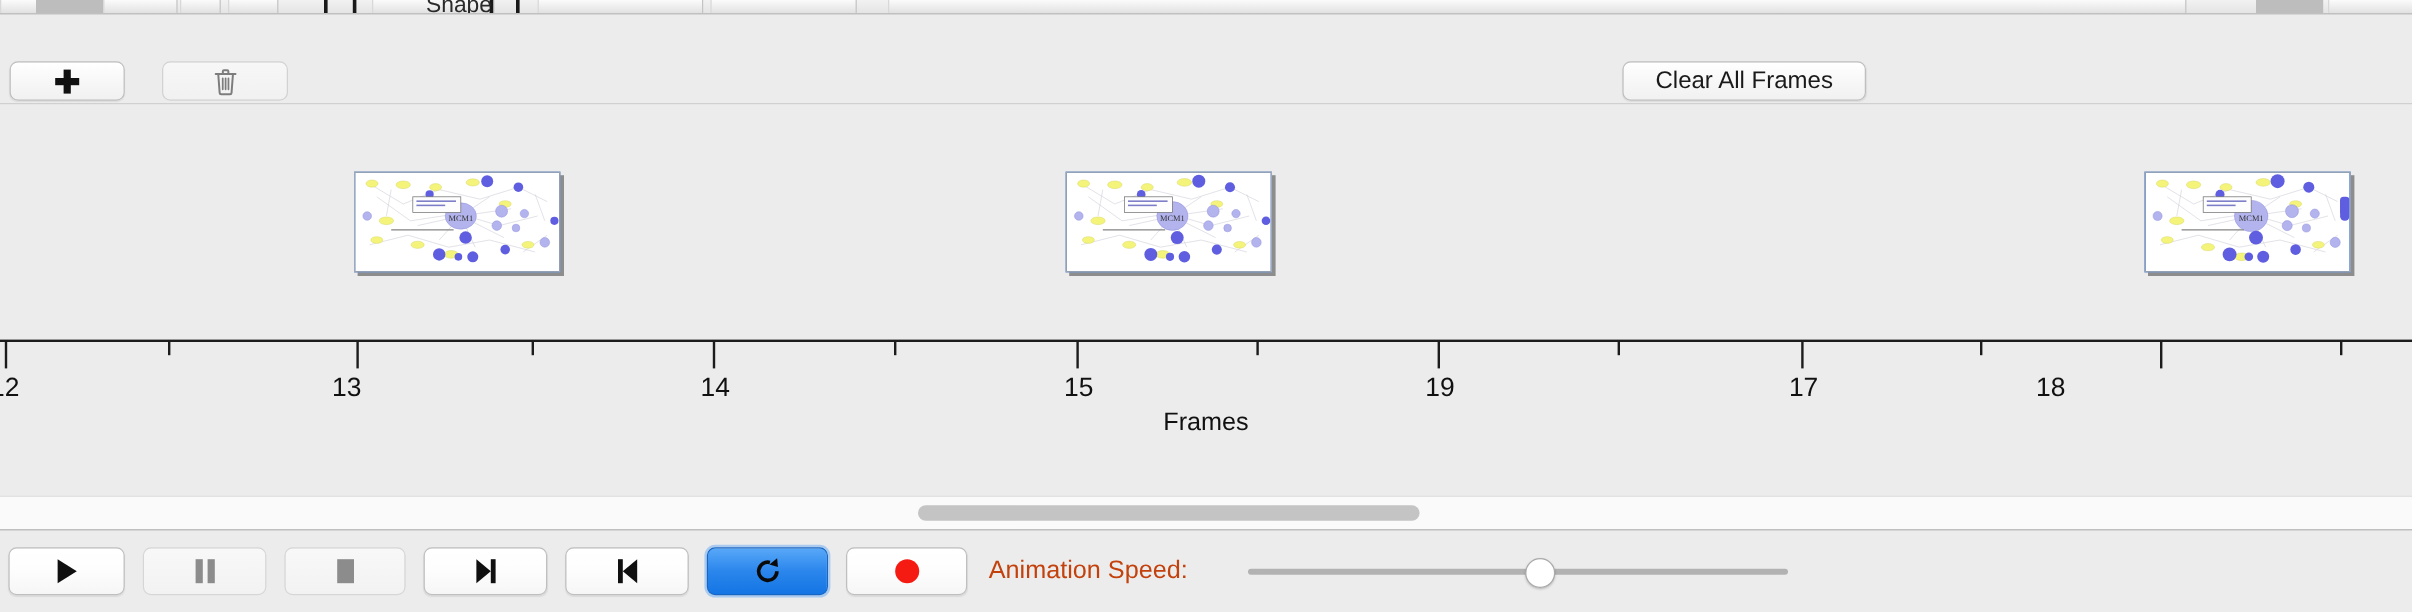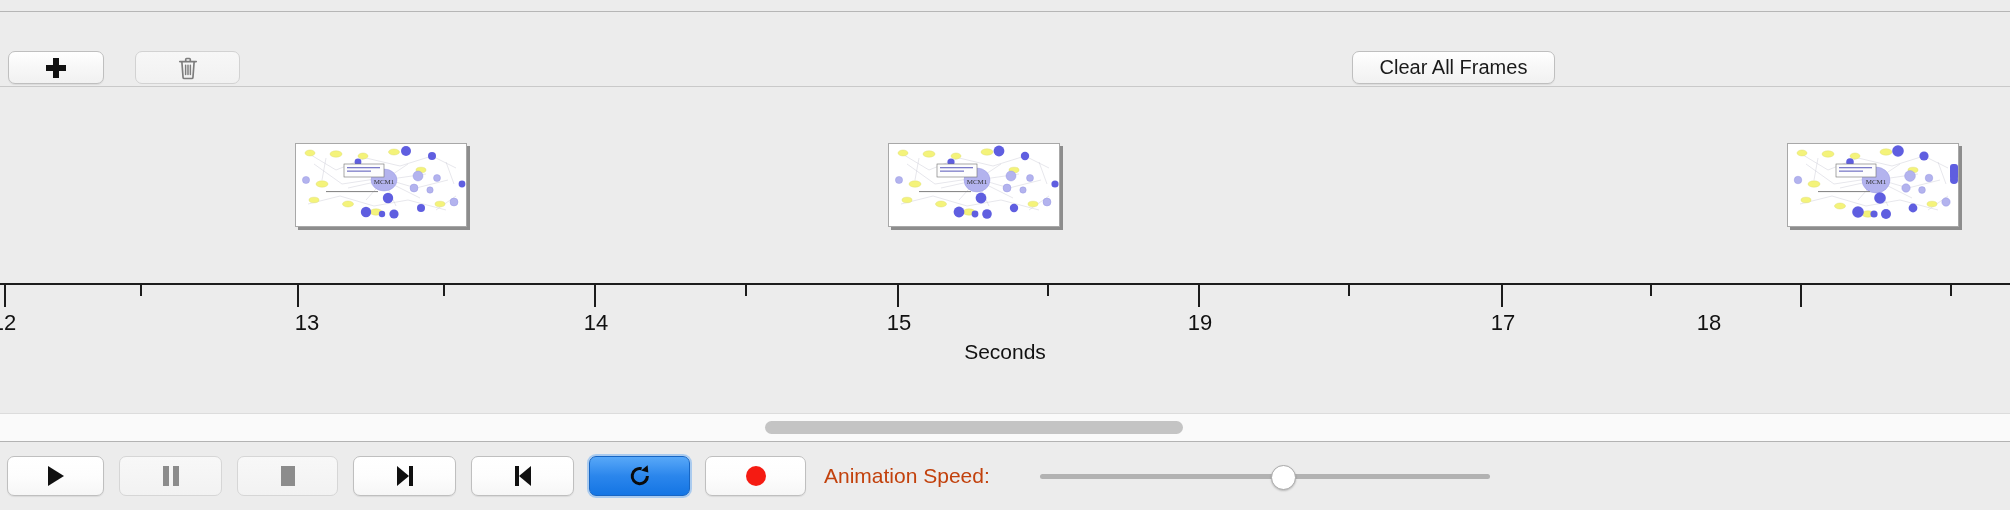--- a/index.html
+++ b/index.html
@@ -280,20 +280,38 @@
     background: #ffffff;
     border: 1px solid #a9a9a9;
     box-shadow: 0 1px 2px rgba(0,0,0,0.22);
   }
 </style>
 </head>
 <body>
 
 <div id="app">
 
+  <div class="bg-strip">
+    <div class="seg" style="left:0px;   width:30px;"></div>
+    <div class="dark" style="left:30px; width:56px;"></div>
+    <div class="seg" style="left:86px;  width:60px;"></div>
+    <div class="seg" style="left:150px; width:32px;"></div>
+    <div class="seg" style="left:190px; width:40px;"></div>
+    <div class="tick-dark" style="left:270px;"></div>
+    <div class="tick-dark" style="left:294px;"></div>
+    <div class="seg" style="left:310px; width:100px;"></div>
+    <div class="tick-dark" style="left:408px;"></div>
+    <div class="tick-dark" style="left:430px;"></div>
+    <div class="seg" style="left:448px; width:136px;"></div>
+    <div class="seg" style="left:592px; width:120px;"></div>
+    <div class="ghost-text" style="left:355px;">Shape</div>
+    <div class="seg" style="left:740px; width:1080px;"></div>
+    <div class="dark" style="left:1880px; width:56px;"></div>
+    <div class="seg" style="left:1940px; width:70px;"></div>
+  </div>
   <div class="bg-strip-sep"></div>
 
 
   <div class="toolbar">
     <div class="btn btn-add">
       <span class="plus-icon"></span>
     </div>
     <div class="btn flat btn-del">
       <svg class="trash-icon" viewBox="0 0 24 26">
         <path d="M3 6 H21" stroke="#7d7d7d" stroke-width="1.8" fill="none" stroke-linecap="round"></path>
@@ -483,28 +501,28 @@
     <div class="tick major" style="left:897px;"></div>
     <div class="tick minor" style="left:1047px;"></div>
     <div class="tick major" style="left:1198px;"></div>
     <div class="tick minor" style="left:1348px;"></div>
     <div class="tick major" style="left:1501px;"></div>
     <div class="tick minor" style="left:1650px;"></div>
     <div class="tick major" style="left:1800px;"></div>
     <div class="tick minor" style="left:1950px;"></div>
 
     <div class="tick-label" style="left:4px;">12</div>
-    <div class="tick-label" style="left:307px;">13</div>
+    <div class="tick-label" style="left:289px;">13</div>
     <div class="tick-label" style="left:596px;text-align:right;">14</div>
     <div class="tick-label" style="left:899px;">15</div>
     <div class="tick-label" style="left:1200px;">19</div>
     <div class="tick-label" style="left:1503px;">17</div>
     <div class="tick-label" style="left:1709px;">18</div>
 
-    <div class="axis-label">Seconds</div>
+    <div class="axis-label">Frames</div>
   </div>
 
   <div class="hscroll-wrap">
     <div class="hscroll-thumb"></div>
   </div>
 
   <div class="controlbar">
 
     <div class="ctl ctl-play">
       <svg width="20" height="22" viewBox="0 0 20 22">

